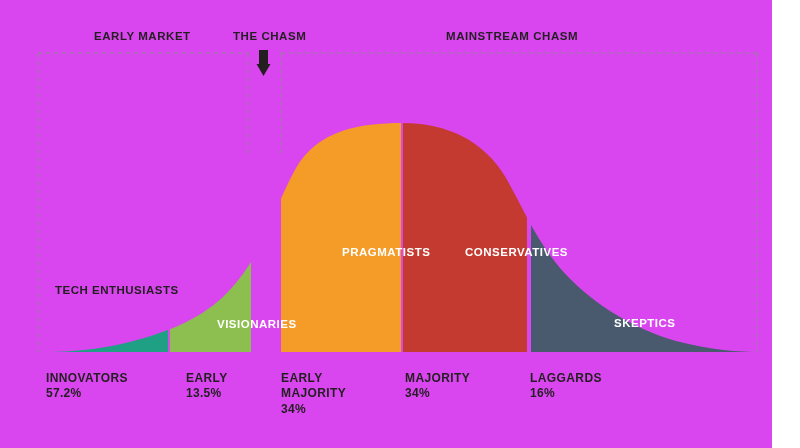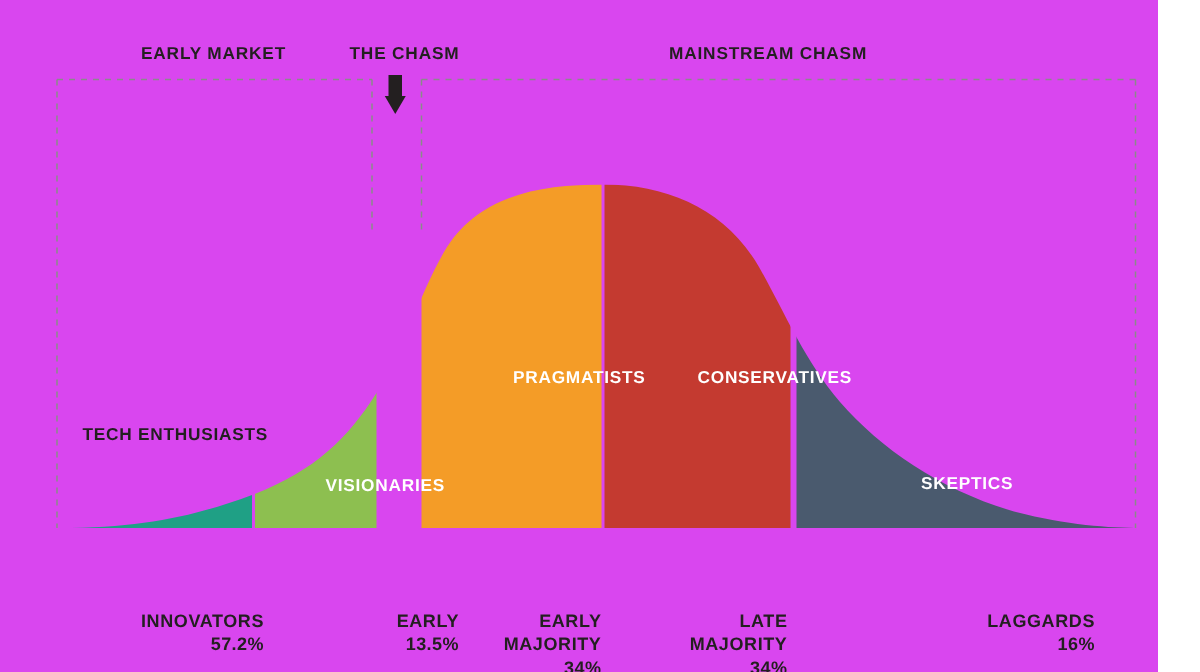--- a/index.html
+++ b/index.html
@@ -62,24 +62,23 @@
     font-size: 11.5px;
     font-weight: bold;
     letter-spacing: 0.5px;
     color: #231f20;
     white-space: nowrap;
   }
 
   
   .axis-group {
     position: absolute;
-    text-align: right;
+    text-align: left;
     color: #231f20;
     line-height: 1.28;
-    margin-top: 36px;
   }
   .axis-name {
     font-size: 12px;
     font-weight: bold;
     letter-spacing: 0.4px;
   }
   .axis-pct {
     font-size: 12px;
     font-weight: bold;
     letter-spacing: 0.3px;
@@ -158,21 +157,20 @@
     <div class="axis-pct">13.5%</div>
   </div>
 
   <div class="axis-group" id="axis-early-majority">
     <div class="axis-name">EARLY</div>
     <div class="axis-name">MAJORITY</div>
     <div class="axis-pct">34%</div>
   </div>
 
   <div class="axis-group" id="axis-late-majority">
-    <div class="axis-name">LATE</div>
     <div class="axis-name">MAJORITY</div>
     <div class="axis-pct">34%</div>
   </div>
 
   <div class="axis-group" id="axis-laggards">
     <div class="axis-name">LAGGARDS</div>
     <div class="axis-pct">16%</div>
   </div>
 
 </div>

